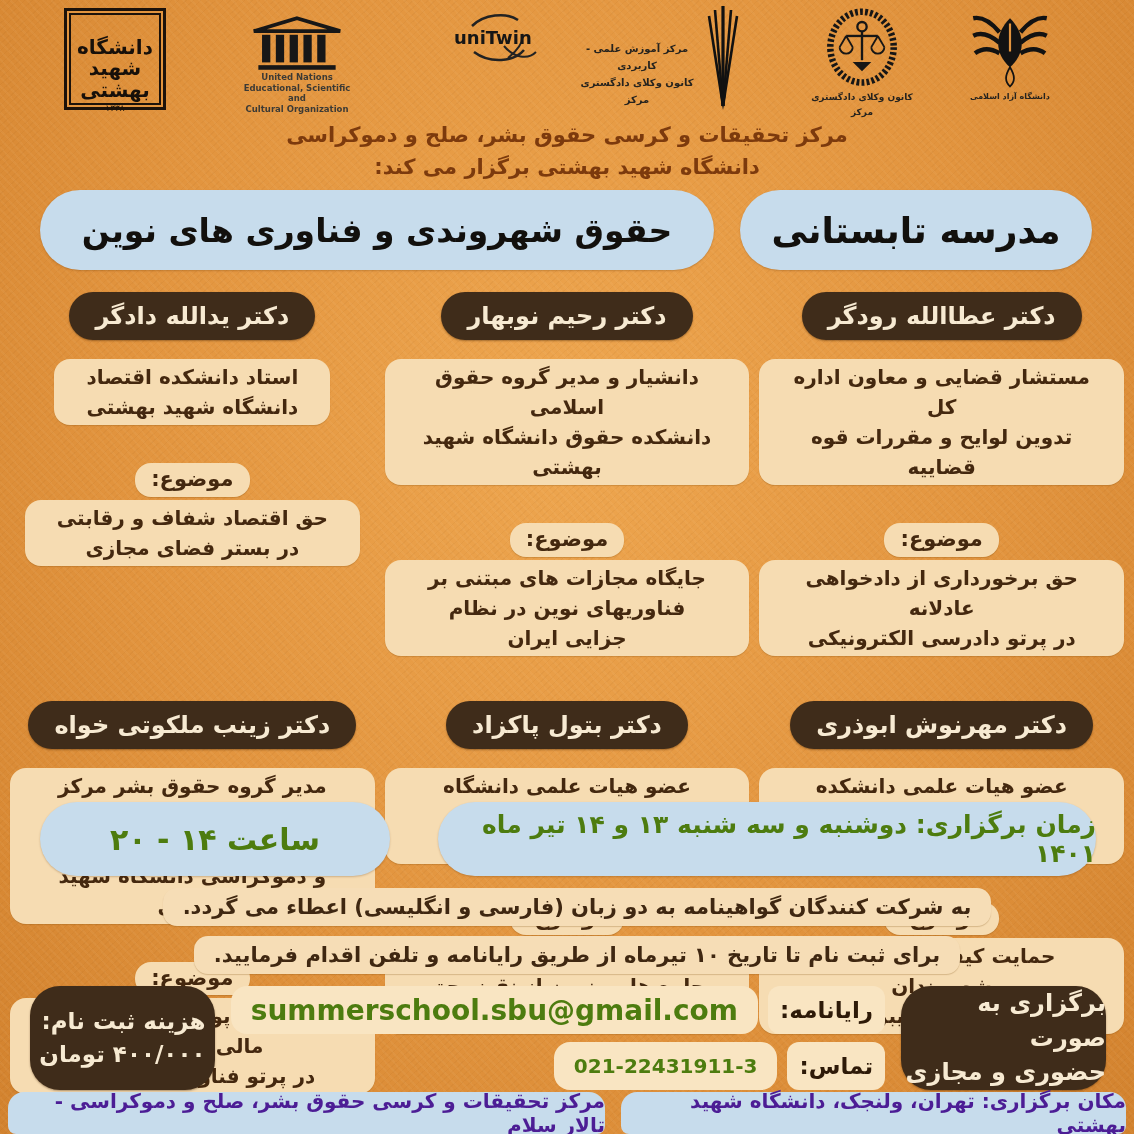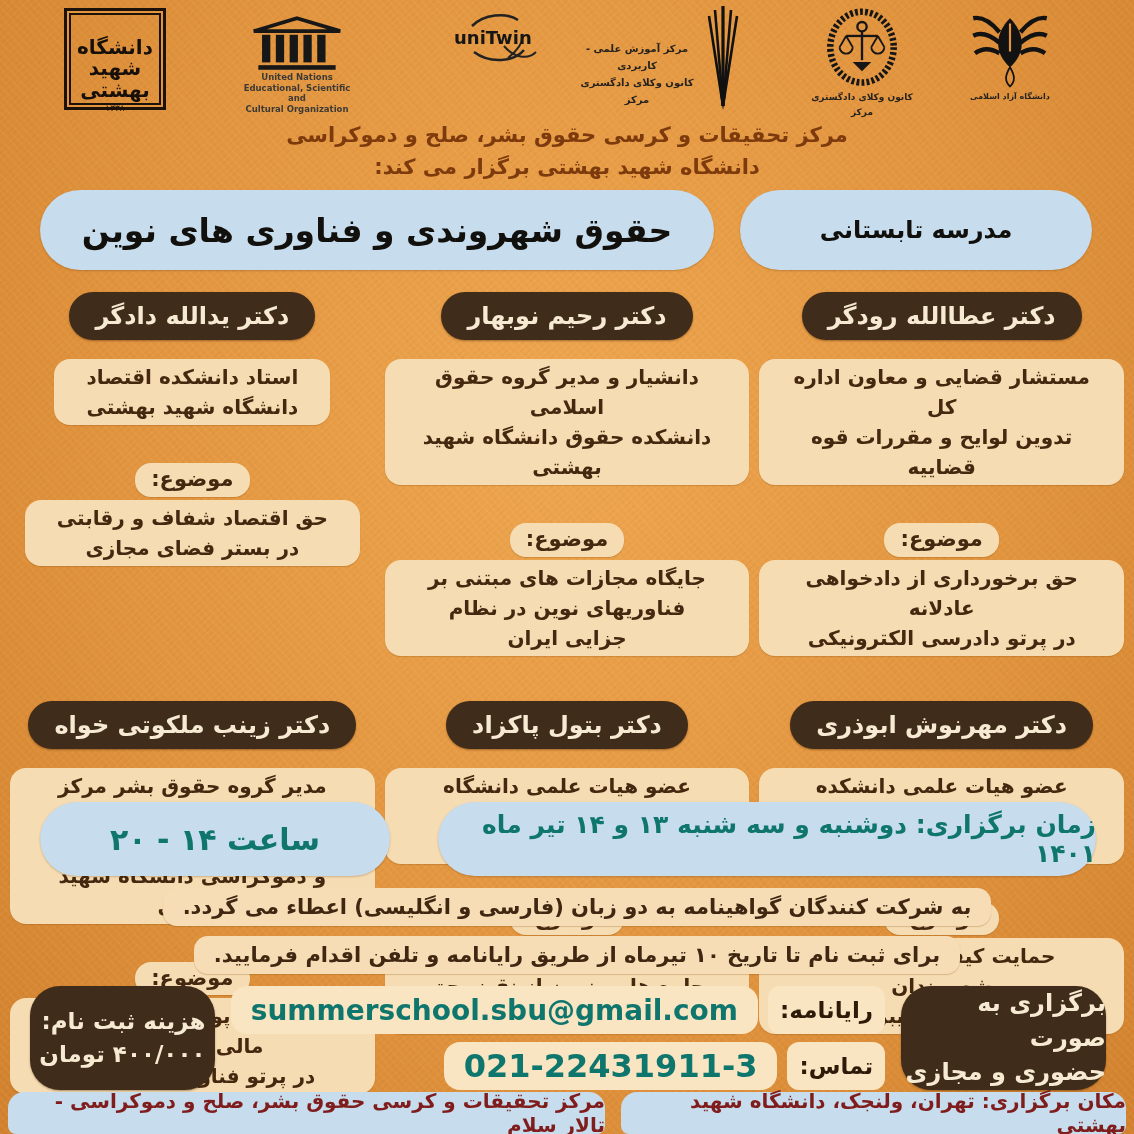--- a/index.html
+++ b/index.html
@@ -21,57 +21,57 @@
   .sbu-seal .w{font-weight:bold;font-size:20px;line-height:1.08;color:#17100a;margin-top:32px;}
   .sbu-seal .y{font-size:9px;color:#17100a;margin-top:2px;}
   .cap-rtl{direction:rtl;font-size:10px;font-weight:bold;color:#26231e;line-height:1.7;}
   
   .organizer{position:absolute;top:120px;left:0;right:0;text-align:center;
     font-size:21px;font-weight:bold;color:#7c3a0d;line-height:1.5;}
   
   .titlerow{position:absolute;top:190px;right:42px;left:40px;display:flex;gap:26px;}
   .title-pill{background:#c7dcec;border-radius:42px;height:80px;display:flex;align-items:center;justify-content:center;
     font-weight:bold;color:#12100d;box-shadow:0 1px 2px rgba(90,45,0,.25);}
-  .title-pill.r{width:352px;font-size:24px;}
+  .title-pill.r{width:352px;font-size:36px;}
   .title-pill.l{flex:1;font-size:33px;}
   
   .speakers{position:absolute;top:292px;right:10px;left:10px;display:grid;
     grid-template-columns:repeat(3,1fr);column-gap:10px;row-gap:42px;}
   .card{text-align:center;}
   .name-pill{display:inline-block;background:#3f2c1a;color:#f7ead2;font-weight:bold;font-size:24px;
     padding:10px 26px;border-radius:34px;margin-bottom:16px;box-shadow:0 1px 2px rgba(60,30,0,.4);}
   .bubble{background:#f6dcb2;color:#44280f;font-weight:bold;font-size:20px;line-height:1.5;
     border-radius:16px;padding:3px 32px;margin:3px auto;width:fit-content;max-width:97%;box-shadow:0 1px 1px rgba(120,70,10,.25);}
   .bubble.small{font-size:21px;padding:1px 16px;margin-top:38px;}
   
   .schedule{position:absolute;top:802px;right:38px;left:40px;display:flex;justify-content:space-between;align-items:center;}
   .sched-pill{background:#c7dcec;border-radius:38px;height:74px;display:flex;align-items:center;justify-content:center;
-    font-weight:bold;color:#0f766e;box-shadow:0 1px 2px rgba(90,45,0,.25);}
+    font-weight:bold;color:#4d7c0f;box-shadow:0 1px 2px rgba(90,45,0,.25);}
   .sched-pill.time{width:658px;font-size:25px;}
   .sched-pill.hours{width:350px;font-size:30px;}
   
   .notes{position:absolute;top:888px;left:0;right:0;text-align:center;margin-left:20px;}
   .note{display:table;margin:0 auto 10px;background:#f6ddb6;border-radius:14px;padding:7px 20px;
     font-weight:bold;font-size:21px;color:#3f2711;box-shadow:0 1px 1px rgba(120,70,10,.25);}
   
   .contact{position:absolute;top:986px;right:28px;left:30px;display:flex;gap:16px;align-items:stretch;height:104px;}
   .dark-pill{background:#3f2c1a;color:#f7ead2;border-radius:30px;display:flex;flex-direction:column;
     justify-content:center;align-items:center;font-weight:bold;line-height:1.45;box-shadow:0 1px 2px rgba(60,30,0,.4);}
   .dark-pill.fmt{width:244px;font-size:24px;}
   .dark-pill.fee{width:220px;font-size:23px;}
   .mid{flex:1;display:flex;flex-direction:column;gap:8px;}
   .crow{display:flex;gap:10px;height:48px;align-items:center;}
   .lab{background:#f9e5c2;border-radius:12px;padding:4px 12px;font-weight:bold;font-size:23px;color:#2e1a08;height:40px;display:flex;align-items:center;}
-  .val{background:#f9e5c2;border-radius:16px;padding:2px 20px;font-weight:bold;color:#0f766e;height:44px;display:flex;align-items:center;direction:ltr;}
+  .val{background:#f9e5c2;border-radius:16px;padding:2px 20px;font-weight:bold;color:#4d7c0f;height:44px;display:flex;align-items:center;direction:ltr;}
   .val.email{font-size:28px;}
-  .val.phone{font-size:32px;}
+  .val.phone{font-size:20px;}
   
   .footer{position:absolute;bottom:0;right:8px;left:8px;display:flex;gap:16px;}
   .foot-pill{background:#c7dcec;border-radius:16px 16px 8px 8px;height:42px;display:flex;align-items:center;justify-content:center;
-    font-weight:bold;font-size:20px;color:#7f1d1d;margin-top:16px;}
+    font-weight:bold;font-size:20px;color:#4c1d95;margin-top:16px;}
   .foot-pill.venue{width:505px;}
   .foot-pill.hall{flex:1;}
   svg{display:block;margin:0 auto;}
 </style>
 </head>
 <body>
 
 <div class="poster">
 
   <div class="logos">

